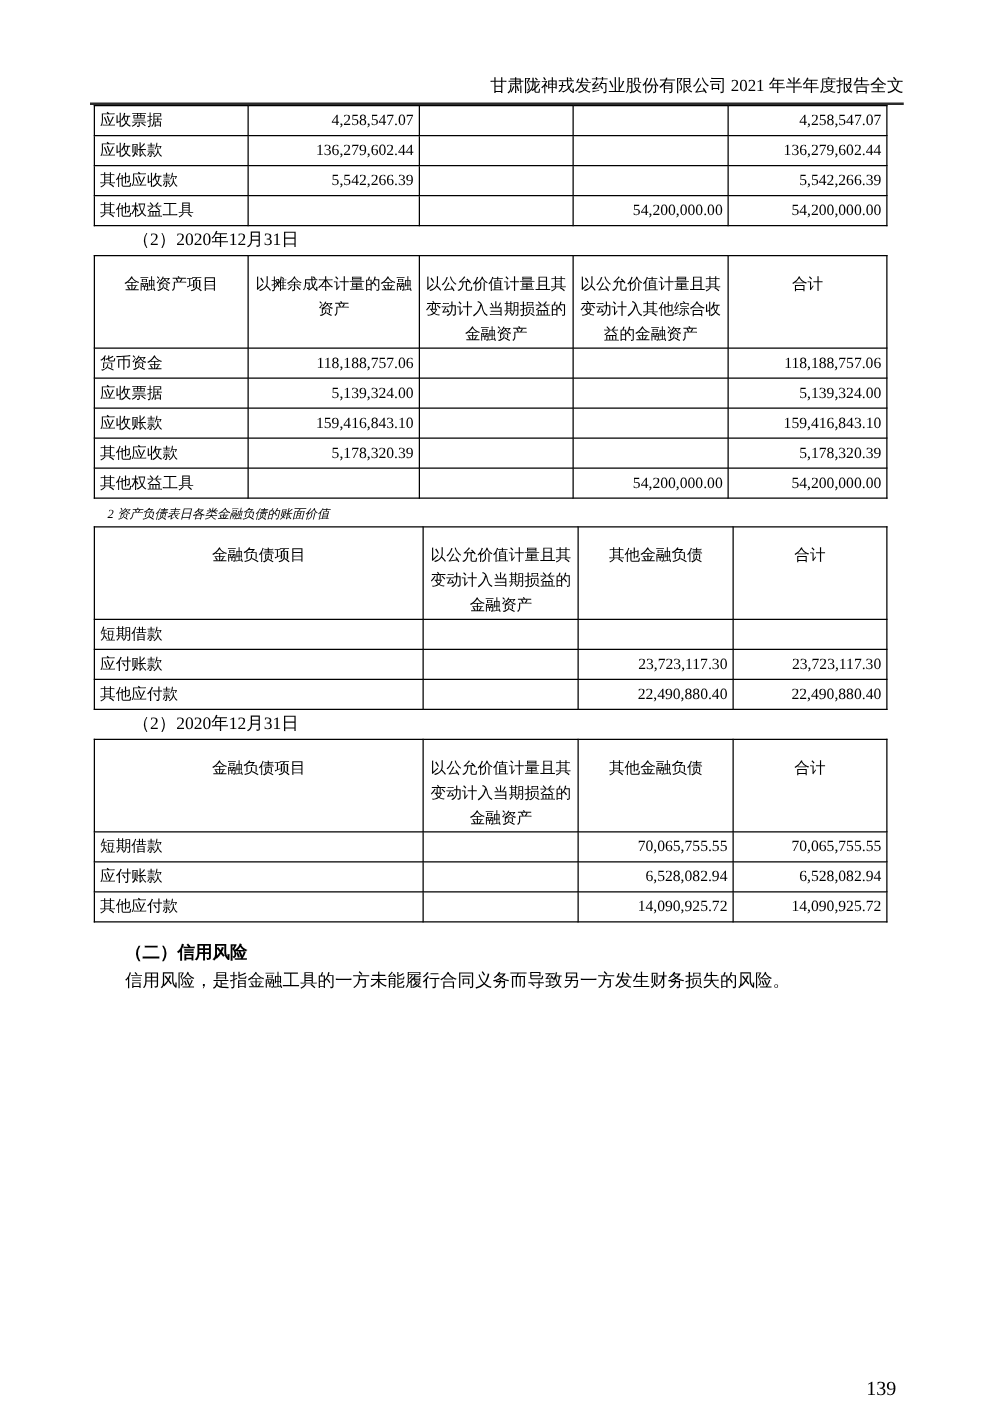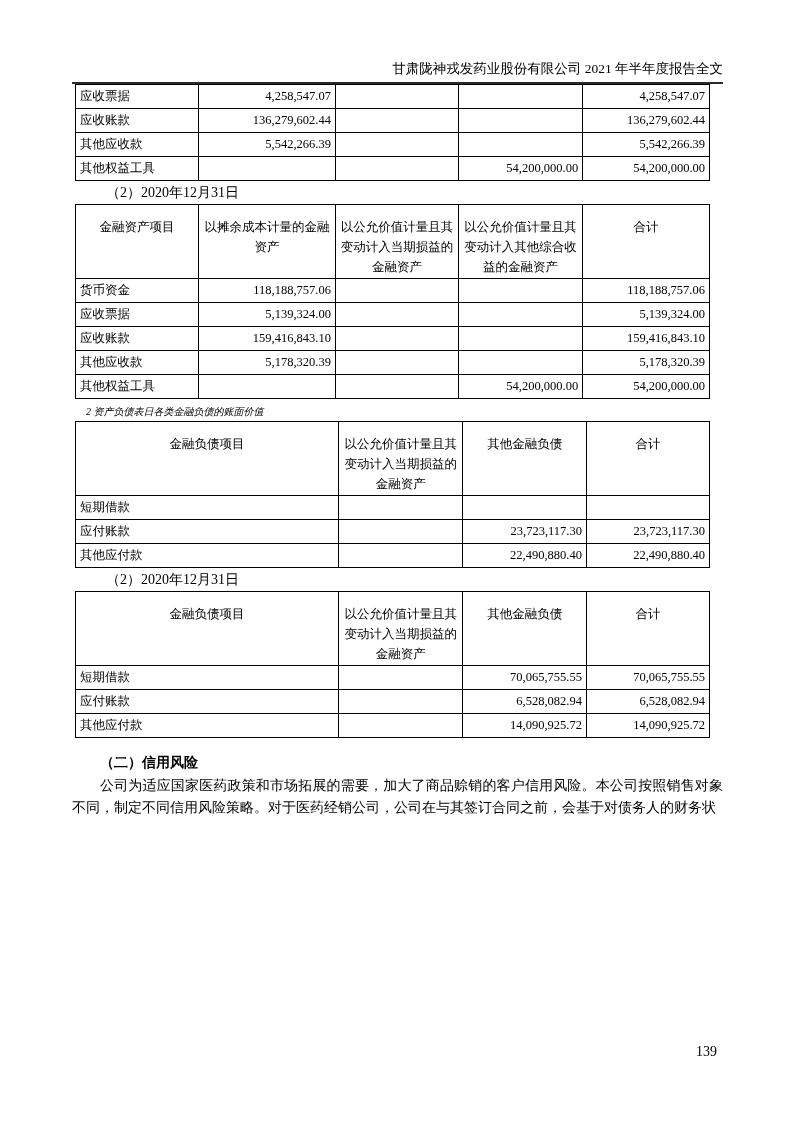--- a/index.html
+++ b/index.html
@@ -63,23 +63,23 @@
   p.para {
     margin: 0;
     font-size: 14px;
     line-height: 22.5px;
     text-align: justify;
     text-indent: 28px;
   }
   p.para.bold { font-weight: bold; }
   .page-number {
     position: absolute;
-    top: 1044px;
+    top: 1103px;
     right: 76px;
-    font-size: 14px;
+    font-size: 16px;
   }
 </style>
 </head>
 <body>
 
 <div class="page">
 
   <div class="header">
     <span>甘肃陇神戎发药业股份有限公司 2021 年半年度报告全文</span>
   </div>
@@ -257,20 +257,20 @@
           <td class="lbl">其他应付款</td>
           <td class="num"></td>
           <td class="num">14,090,925.72</td>
           <td class="num">14,090,925.72</td>
         </tr>
       </tbody>
     </table>
 
     <div class="paras">
       <p class="para bold">（二）信用风险</p>
-      <p class="para">公司为适应国家医药政策和市场拓展的需要，加大了商品赊销的客户信用风险。本公司按照销售对象不同，制定不同信用风险策略。对于医药经销公司，公司在与其签订合同之前，会基于对债务人的财务状</p>
+      <p class="para">信用风险，是指金融工具的一方未能履行合同义务而导致另一方发生财务损失的风险。</p>
     </div>
 
   </div>
 
   <div class="page-number">139</div>
 
 </div>
 
 </body></html>

